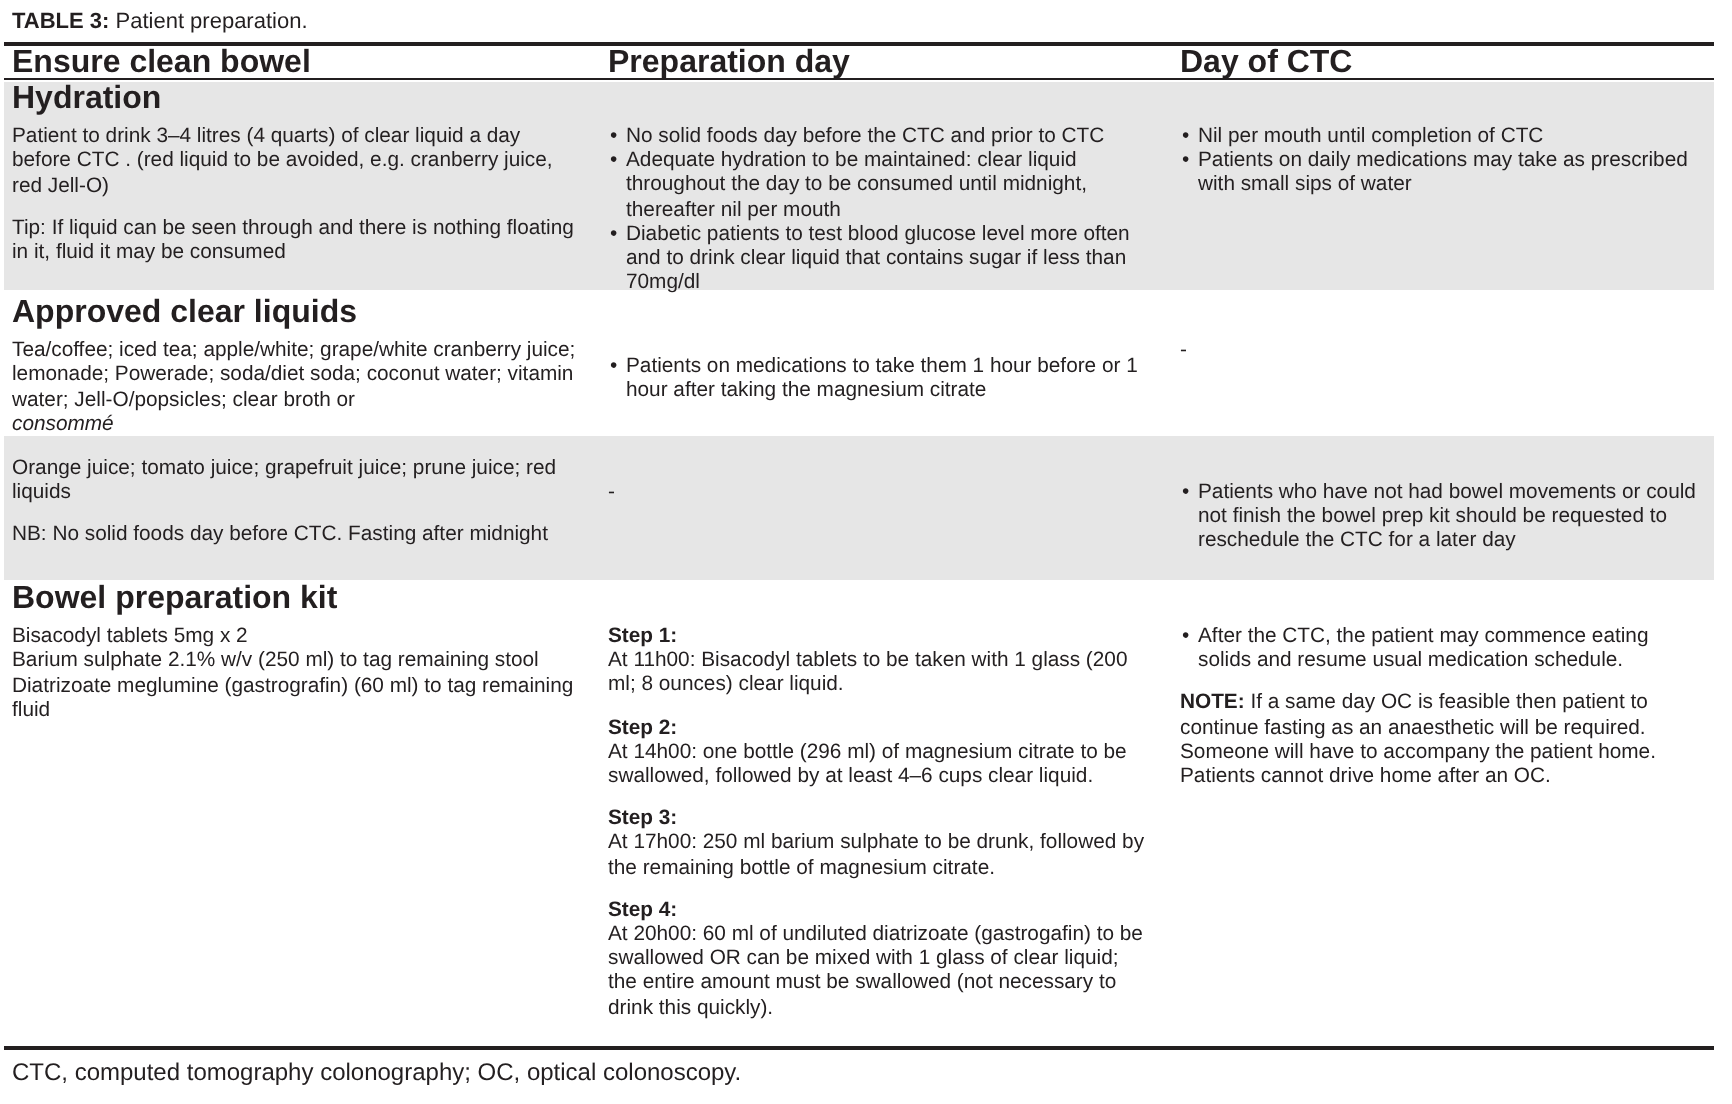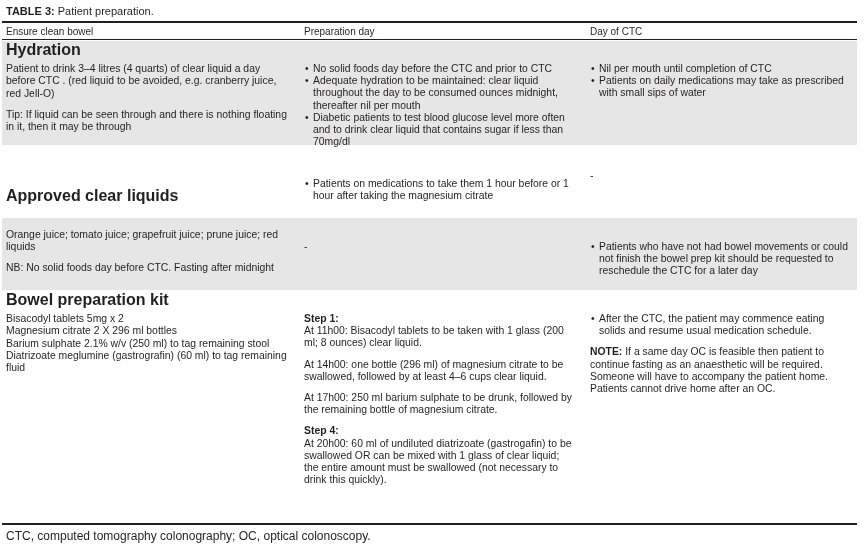--- a/index.html
+++ b/index.html
@@ -4,21 +4,21 @@
 <style>
   html, body { margin:0; padding:0; background:#ffffff; }
   body { width:866px; height:552px; position:relative; overflow:hidden;
          font-family:"Liberation Sans", "DejaVu Sans", sans-serif; color:#231f20; font-size:10.4px; line-height:12.2px; }
   .caption { position:absolute; left:6px; top:5px; font-size:11px; }
   .caption b { font-weight:bold; }
   .rule { position:absolute; left:2px; width:855px; background:#231f20; }
   .rule.top { top:21px; height:1.5px; }
   .rule.head { top:39px; height:1px; }
   .rule.bottom { top:523px; height:1.5px; }
-  .hdr { position:absolute; top:26px; font-weight:normal; font-size:10px; }
+  .hdr { position:absolute; top:26px; font-weight:bold; font-size:16px; }
   .band { position:absolute; left:2px; width:855px; }
   .gray { background:#e6e6e6; }
   .cell { position:absolute; }
   .sec { font-weight:bold; font-size:16px; }
   ul { margin:0; padding:0; list-style:none; }
   li { position:relative; padding-left:9px; }
   li::before { content:"\2022"; position:absolute; left:1px; top:0; }
   .p { margin:0; }
   .gap { height:9px; }
   .step { font-weight:bold; }
@@ -38,39 +38,40 @@
 <div class="hdr" style="left:304px;">Preparation day</div>
 <div class="hdr" style="left:590px;">Day of CTC</div>
 <div class="rule head"></div>
 
 <div class="band gray" style="top:41px;height:104px;"></div>
 <div class="cell" style="left:6px;top:44px;width:285px;">
   <div class="sec">Hydration</div>
   <div class="gap" style="height:7px"></div>
   <p class="p">Patient to drink 3–4 litres (4 quarts) of clear liquid a day before CTC . (red liquid to be avoided, e.g. cranberry juice, red Jell-O)</p>
   <div class="gap"></div>
-  <p class="p">Tip: If liquid can be seen through and there is nothing floating in it, then it may be through</p>
+  <p class="p">Tip: If liquid can be seen through and there is nothing floating in it, fluid it may be consumed</p>
 </div>
 <div class="cell" style="left:304px;top:63px;width:272px;">
   <ul>
     <li>No solid foods day before the CTC and prior to CTC</li>
-    <li>Adequate hydration to be maintained: clear liquid throughout the day to be consumed ounces midnight, thereafter nil per mouth</li>
+    <li>Adequate hydration to be maintained: clear liquid throughout the day to be consumed until midnight, thereafter nil per mouth</li>
     <li>Diabetic patients to test blood glucose level more often and to drink clear liquid that contains sugar if less than 70mg/dl</li>
   </ul>
 </div>
 <div class="cell" style="left:590px;top:63px;width:262px;">
   <ul>
     <li>Nil per mouth until completion of CTC</li>
     <li>Patients on daily medications may take as prescribed with small sips of water</li>
   </ul>
 </div>
 
-<div class="cell" style="left:6px;top:151px;width:285px;margin-top:39px;">
+<div class="cell" style="left:6px;top:151px;width:285px;">
   <div class="sec">Approved clear liquids</div>
   <div class="gap" style="height:7px"></div>
+  <p class="p"><span>Tea/coffee; iced tea; apple/white; grape/white cranberry juice; lemonade; Powerade; soda/diet soda; coconut water; vitamin water; Jell-O/popsicles; clear broth or</span><br><em>consommé</em></p>
 </div>
 <div class="cell" style="left:304px;top:178px;width:272px;">
   <ul>
     <li>Patients on medications to take them 1 hour before or 1 hour after taking the magnesium citrate</li>
   </ul>
 </div>
 <div class="cell" style="left:590px;top:170px;width:262px;">-</div>
 
 <div class="band gray" style="top:218px;height:72px;"></div>
 <div class="cell" style="left:6px;top:222px;width:285px;">
@@ -83,35 +84,36 @@
 <div class="cell" style="left:590px;top:241px;width:262px;">
   <ul>
     <li>Patients who have not had bowel movements or could not finish the bowel prep kit should be requested to reschedule the CTC for a later day</li>
   </ul>
 </div>
 
 <div class="cell" style="left:6px;top:294px;width:285px;">
   <div class="sec">Bowel preparation kit</div>
   <div class="gap" style="height:7px"></div>
   <p class="p">Bisacodyl tablets 5mg x 2</p>
-  <p class="p">Magnesium citrate 2 X 296 ml bottles</p>
   <p class="p">Barium sulphate 2.1% w/v (250 ml) to tag remaining stool</p>
   <p class="p">Diatrizoate meglumine (gastrografin) (60 ml) to tag remaining fluid</p>
 </div>
 <div class="cell" style="left:304px;top:313px;width:272px;">
   <div>
     <div class="step">Step 1:</div>
     <p class="p">At 11h00: Bisacodyl tablets to be taken with 1 glass (200 ml; 8 ounces) clear liquid.</p>
   </div>
   <div class="gap"></div>
   <div>
+    <div class="step">Step 2:</div>
     <p class="p">At 14h00: one bottle (296 ml) of magnesium citrate to be swallowed, followed by at least 4–6 cups clear liquid.</p>
   </div>
   <div class="gap"></div>
   <div>
+    <div class="step">Step 3:</div>
     <p class="p">At 17h00: 250 ml barium sulphate to be drunk, followed by the remaining bottle of magnesium citrate.</p>
   </div>
   <div class="gap"></div>
   <div>
     <div class="step">Step 4:</div>
     <p class="p">At 20h00: 60 ml of undiluted diatrizoate (gastrogafin) to be swallowed OR can be mixed with 1 glass of clear liquid; the entire amount must be swallowed (not necessary to drink this quickly).</p>
   </div>
 </div>
 <div class="cell" style="left:590px;top:313px;width:262px;">
   <ul>

